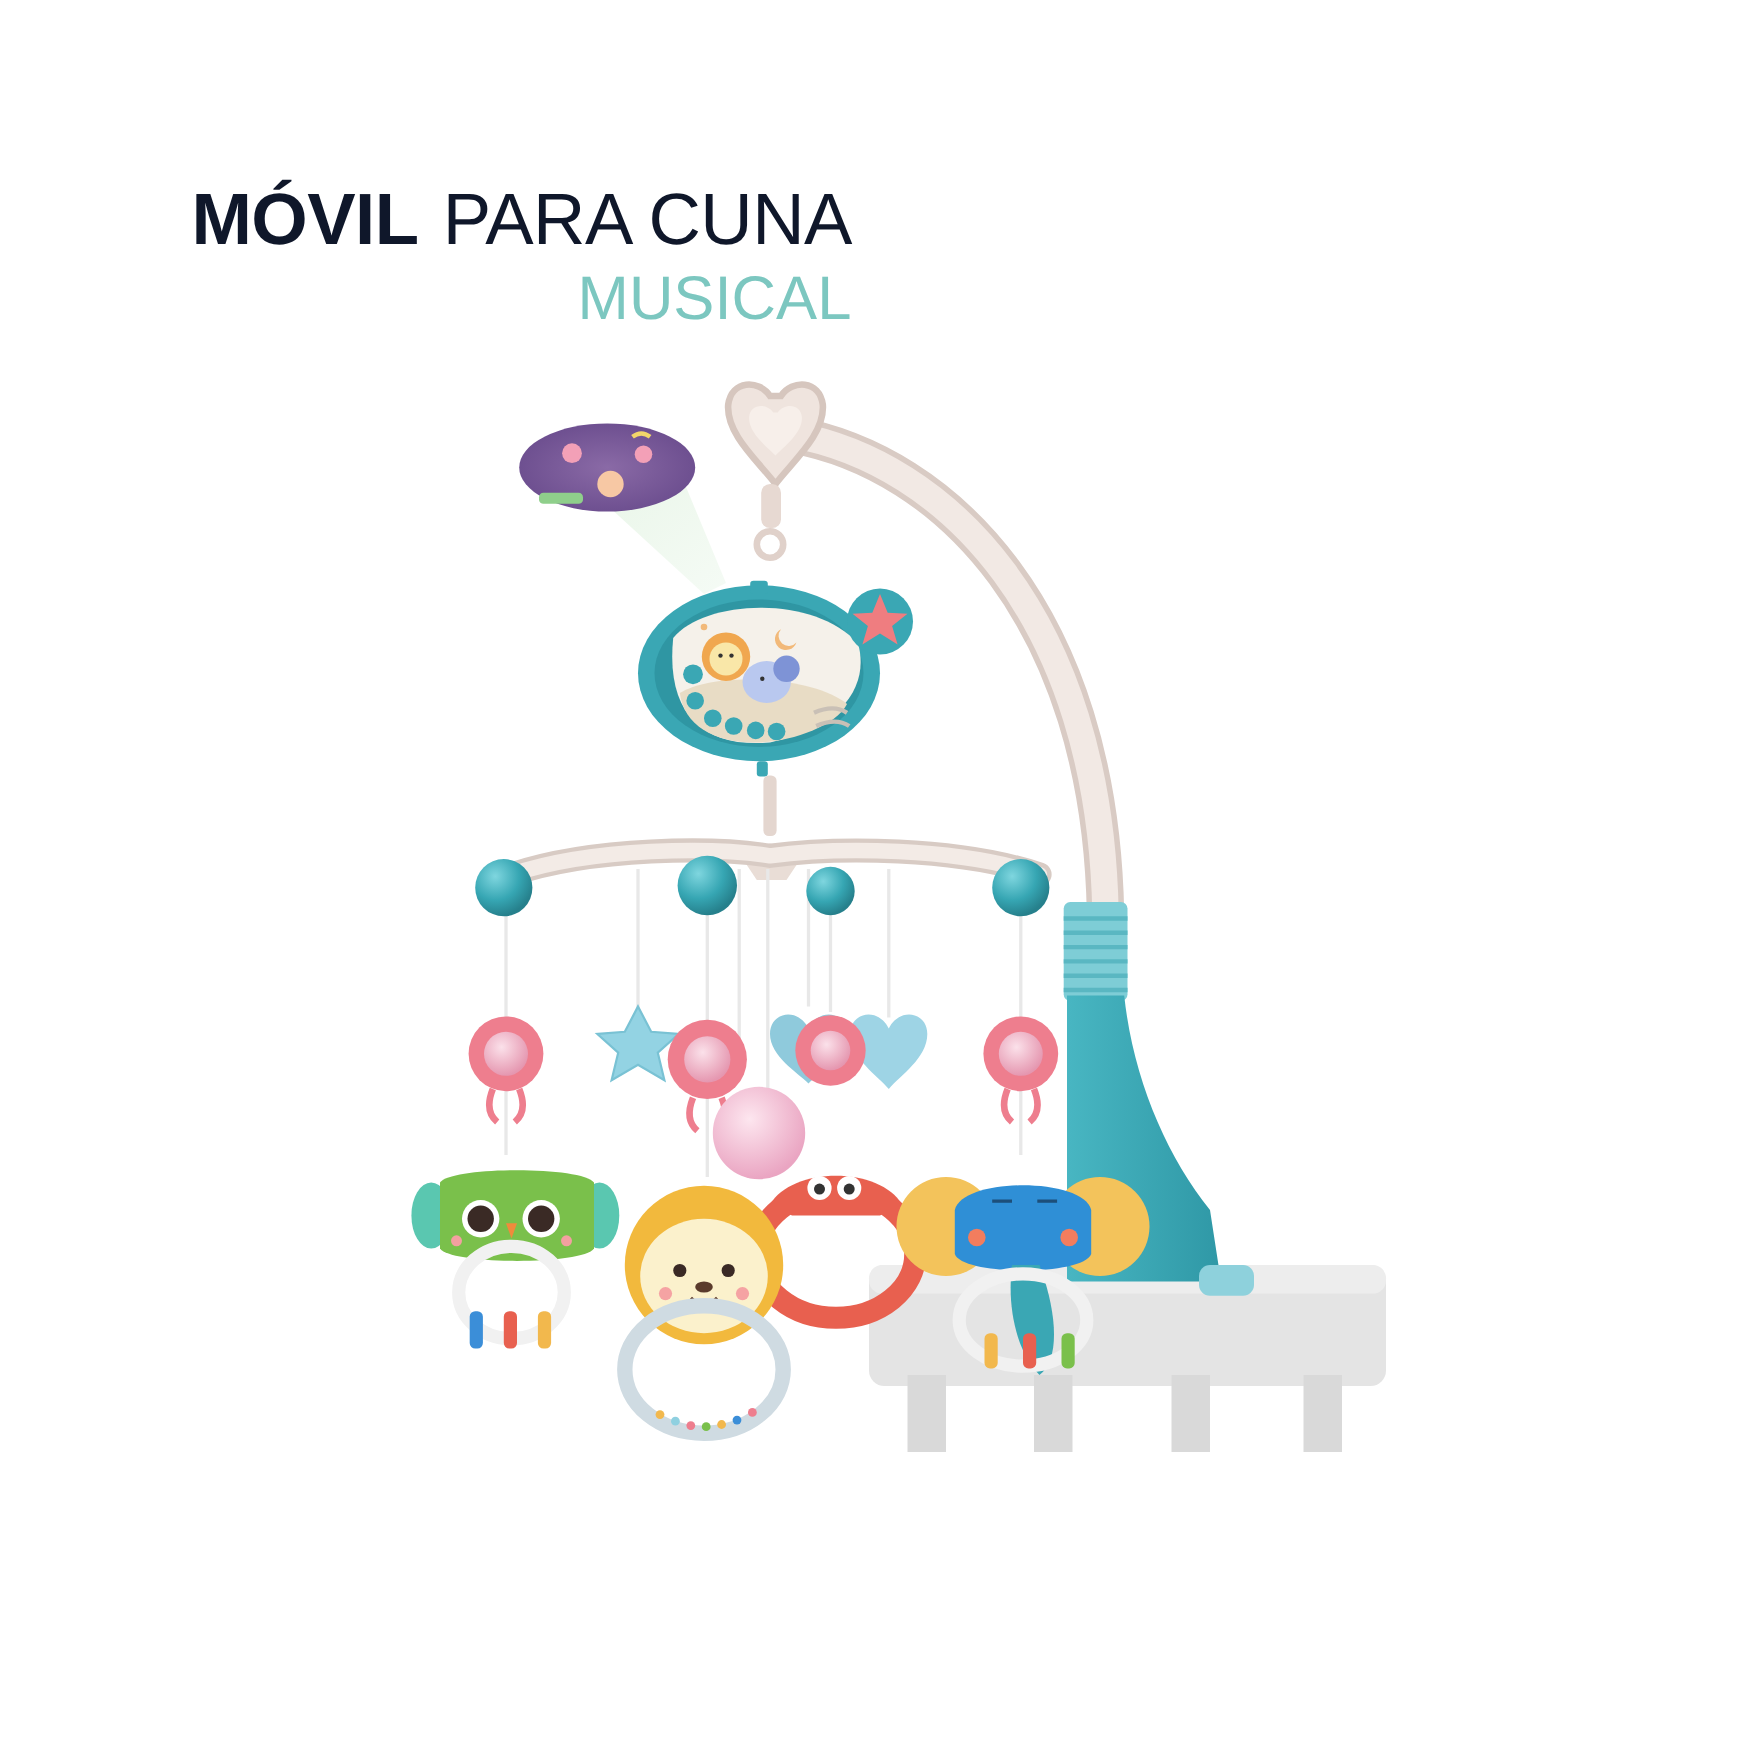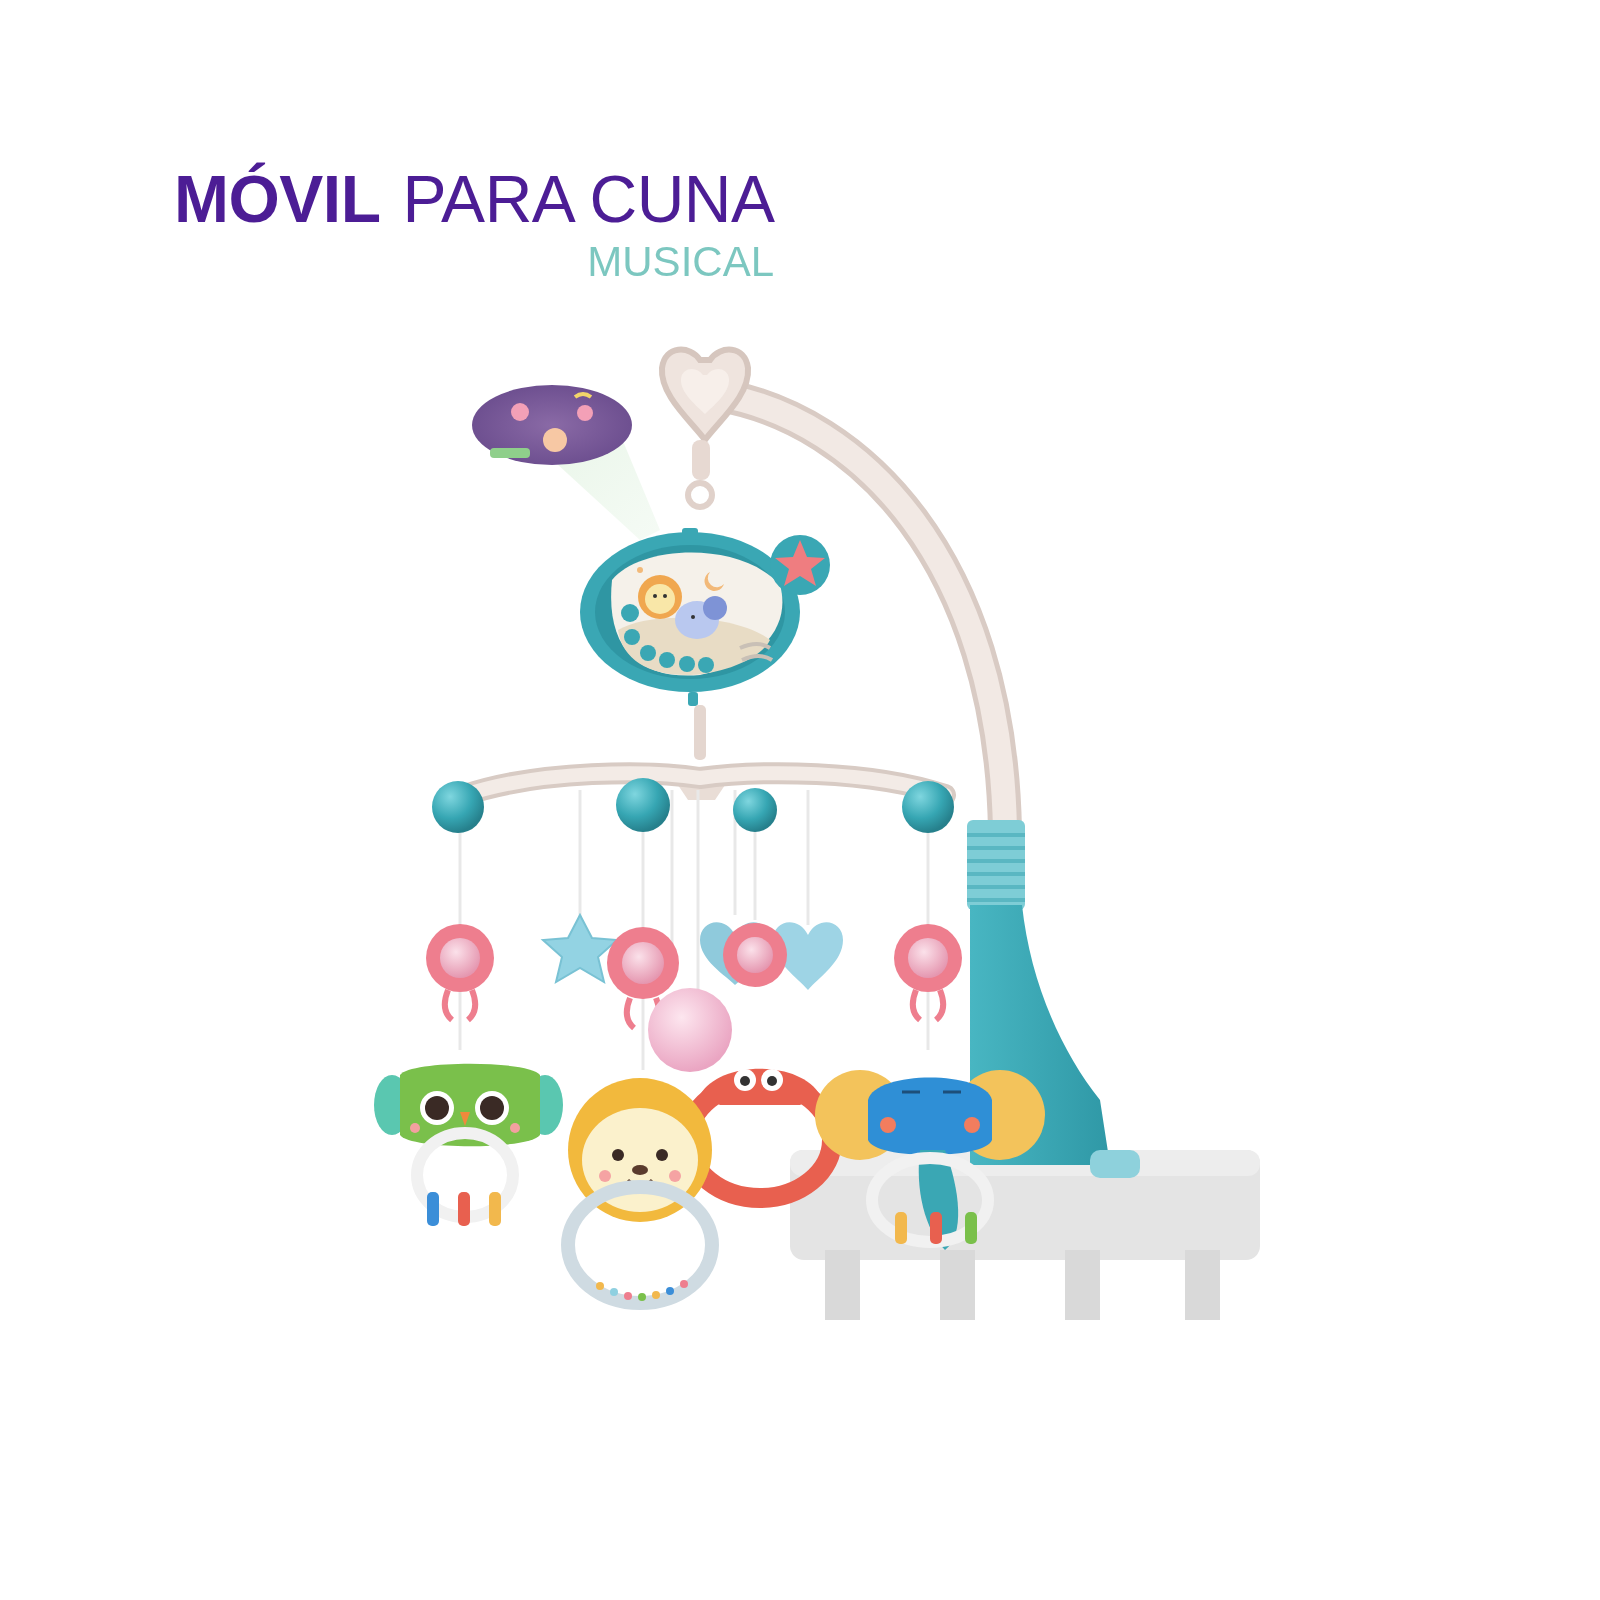--- a/index.html
+++ b/index.html
@@ -1,30 +1,30 @@
 <!DOCTYPE html>
 <html><head>
   <meta charset="utf-8">
   <style>
     html, body { margin: 0; padding: 0; background: #ffffff; }
     .canvas { position: relative; width: 1600px; height: 1600px; background: #ffffff; overflow: hidden; }
     .title { position: absolute; left: 174px; top: 160px; width: 600px; font-family: "Liberation Sans", sans-serif; }
     .title-line { white-space: nowrap; font-size: 66px; line-height: 78px; letter-spacing: -0.5px; }
     .title-strong { font-weight: 700; margin-right: 22px; }
     .title-light { font-weight: 400; }
-    .subtitle { position: absolute; right: 0; top: 78px; font-size: 42px; font-weight: 400; letter-spacing: 0px; }
+    .subtitle { position: absolute; right: 0; top: 78px; font-size: 56px; font-weight: 400; letter-spacing: 0px; }
     .product { position: absolute; left: 0; top: 0; width: 1600px; height: 1600px; }
   </style>
 </head>
 <body>
 
 <div class="canvas">
 
   <div class="title">
-    <div class="title-line" style="color:#4c1d95;">
+    <div class="title-line" style="color:#0f172a;">
       <span class="title-strong">MÓVIL</span><span class="title-light">PARA CUNA</span>
     </div>
     <div class="subtitle" style="color:#7cc7c0;">MUSICAL</div>
   </div>
 
   <svg class="product" viewBox="0 0 1600 1600" xmlns="http://www.w3.org/2000/svg">
     <defs>
       <radialGradient id="tealBall" cx="35%" cy="30%" r="70%">
         <stop offset="0%" stop-color="#7fd6df"></stop>
         <stop offset="60%" stop-color="#36a6b3"></stop>

